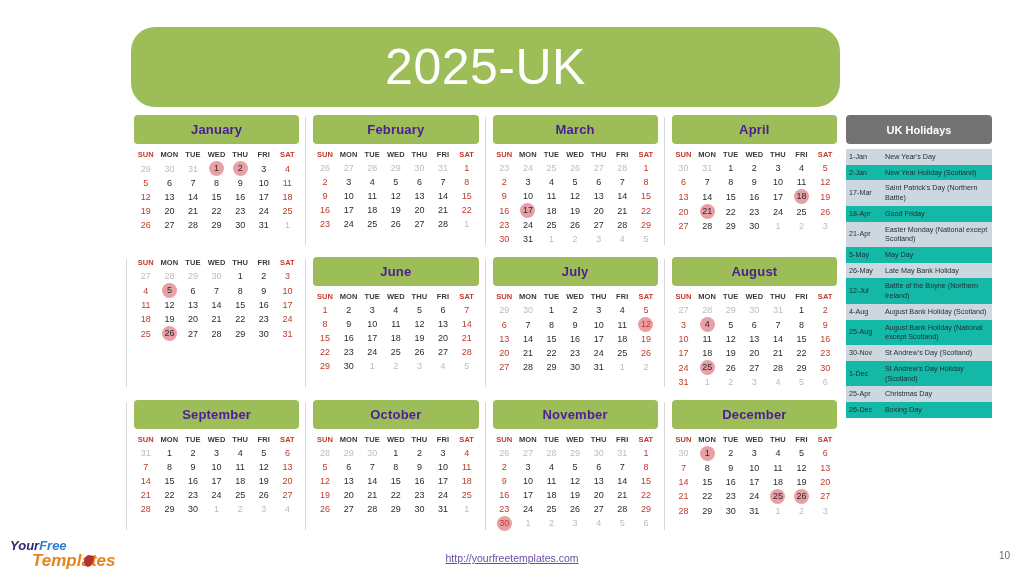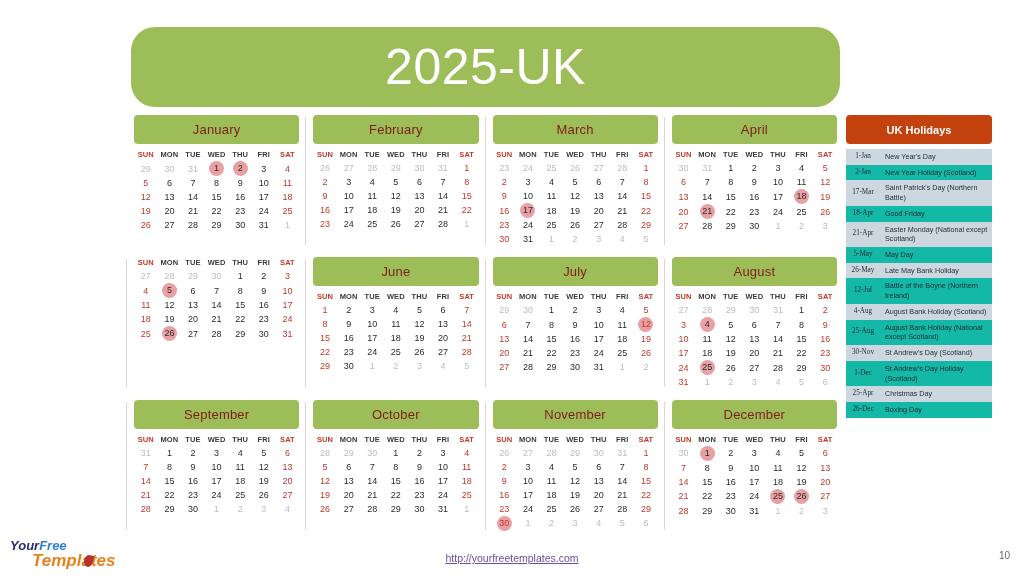--- a/index.html
+++ b/index.html
@@ -43,21 +43,21 @@
     width: 1px; height: 128px; background: #d8d8d8;
   }
   .month-head {
     height: 29px;
     background: #9cbd58;
     border-radius: 4px;
     display: flex; align-items: center; justify-content: center;
     margin-bottom: 5px;
   }
   .month-name {
-    color: #7f1d1d; font-size: 13px; font-weight: normal;
+    color: #4c1d95; font-size: 13px; font-weight: bold;
     letter-spacing: 0.2px;
   }
   table.cal {
     width: 100%;
     border-collapse: collapse;
     table-layout: fixed;
   }
   table.cal th {
     font-size: 7.5px;
     font-weight: bold;
@@ -86,44 +86,43 @@
     line-height: 1;
   }
 
   
   .holidays {
     position: absolute; left: 846px; top: 115px;
     width: 146px;
   }
   .hol-head {
     height: 29px;
-    background: #c2410c;
+    background: #737373;
     border-radius: 4px;
     display: flex; align-items: center; justify-content: center;
     margin-bottom: 5px;
   }
   .hol-title { color: #ffffff; font-size: 11px; font-weight: bold; }
   table.hol {
     width: 100%;
     border-collapse: collapse;
     table-layout: fixed;
   }
   table.hol td {
     font-size: 7.2px;
     color: #1f2b33;
     padding: 3px 3px;
     vertical-align: middle;
     line-height: 1.35;
   }
   table.hol td.date {
     width: 36px;
-    text-align: center;
+    text-align: left;
     padding-right: 5px;
     white-space: nowrap;
-    font-family: Liberation Serif, serif;
   }
   table.hol tr.alt td { background: #ccd7e0; }
   table.hol tr.plain td { background: #14b8a6; }
 
   
   .logo {
     position: absolute; left: 10px; top: 538px;
     width: 160px; height: 36px;
   }
   .logo-l1 { font-size: 13px; font-weight: bold; font-style: italic; line-height: 15px; }

